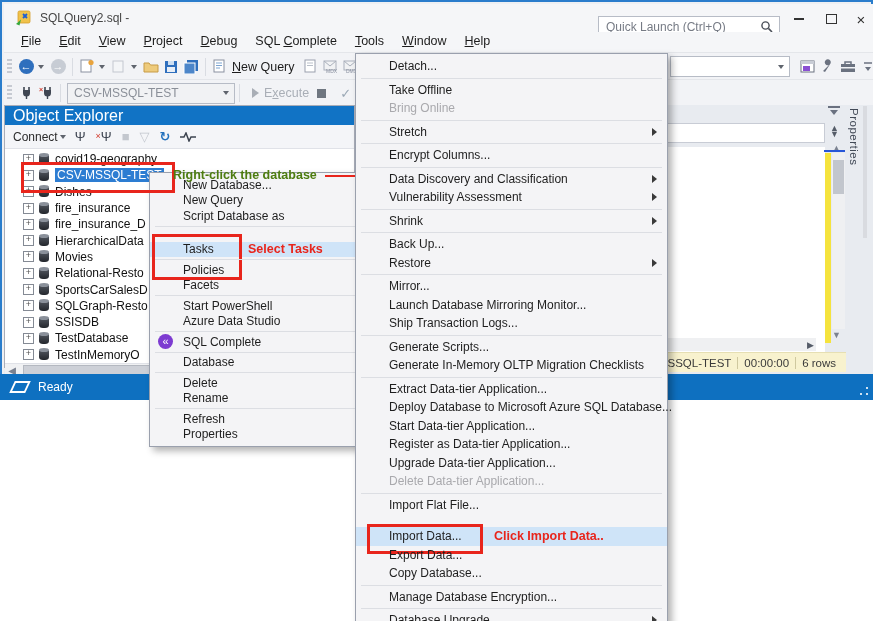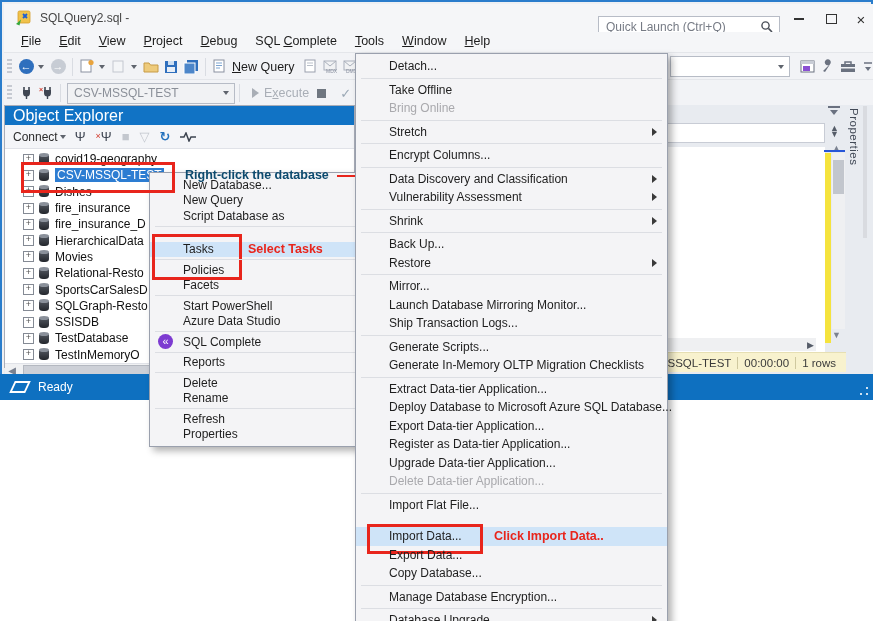--- a/index.html
+++ b/index.html
@@ -57,21 +57,21 @@
   .oe-toolbar .dim{color:#c3c7ce;}
   .oe-tree{flex:1;position:relative;overflow:visible;padding-top:2px;}
   .tree-row{position:relative;height:16.3px;display:flex;align-items:center;}
   .expand{width:9px;height:9px;border:1px solid #848a94;margin-left:18px;font-size:9px;line-height:7px;text-align:center;color:#555;flex:0 0 auto;background:#fff;}
   .dbicon{width:10px;height:11px;margin-left:5px;position:relative;background:linear-gradient(#565b64,#23262c);border-radius:5px 5px 4px 4px/2px 2px 3px 3px;flex:0 0 auto;}
   .dbicon::before{content:"";position:absolute;left:0;top:-1px;width:10px;height:4px;border-radius:50%;background:#8a909a;}
   .tlabel{margin-left:6px;white-space:nowrap;font-size:12px;color:#111;}
   .tree-row.selected .tlabel{background:#2d7dd2;color:#fff;padding:0 2px;}
   .tree-row .red-box{display:none;}
   .tree-row.box .red-box{display:block;position:absolute;left:16px;top:-5px;width:148px;height:25px;border:3px solid #e8251c;z-index:15;pointer-events:none;}
-  .tree-note{position:absolute;left:180px;top:1px;color:#0c4a6e;font-weight:bold;font-size:12.5px;white-space:nowrap;z-index:15;}
+  .tree-note{position:absolute;left:168px;top:1px;color:#4d7c0f;font-weight:bold;font-size:12.5px;white-space:nowrap;z-index:15;}
   .tree-note::after{content:"";display:inline-block;width:46px;height:0;border-top:2px solid #e8251c;margin-left:8px;vertical-align:middle;}
   .oe-hscroll{flex:0 0 14px;background:#f0f1f3;border-top:1px solid #e0e2e8;display:flex;align-items:center;}
   .oe-hscroll .larrow{width:14px;text-align:center;color:#7b8290;font-size:10px;}
   .oe-hscroll .thumb{margin-left:4px;width:280px;height:10px;background:#cdd0d7;border:1px solid #b4b8c0;}
 
   
   .ed-input{position:absolute;left:632px;top:123px;width:193px;height:20px;background:#fff;border:1px solid #c8ccd5;box-sizing:border-box;}
   .ed-body{position:absolute;left:632px;top:147px;width:193px;height:205px;background:#fff;}
   .ed-chevron{position:absolute;left:828px;top:106px;width:12px;}
   .ed-chevron .bar{height:2px;background:#6a7180;margin-bottom:2px;}
@@ -427,21 +427,21 @@
   <div class="vtrack">
       <div class="vthumb"></div>
     </div>
   <div class="downarrow">▼</div>
   <div class="htrack">
       <span class="rarrow">▶</span>
     </div>
   <div class="ed-status">
     <span>MSSQL-TEST</span>
     <span>00:00:00</span>
-    <span>1 rows</span>
+    <span>6 rows</span>
   </div>
 
   <div class="side-tab">Properties</div>
   <div class="side-strip"></div>
 
   <div class="statusbar">
     <div class="ready-icon"></div>
     <span>Ready</span>
     <div class="sb-grip"></div>
   </div>
@@ -529,21 +529,21 @@
       </div>
       <div class="row sep">
         
         
         
         
         
       </div>
       <div class="row arrow">
 
-        <span class="lbl">Reports</span>
+        <span class="lbl">Database</span>
         <span class="mi-arrow"></span>
 
       </div>
       <div class="row sep">
         
         
         
         
         
       </div>
@@ -699,21 +699,21 @@
       </div>
       <div class="row">
         <span class="lbl">Extract Data-tier Application...</span>
 
       </div>
       <div class="row">
         <span class="lbl">Deploy Database to Microsoft Azure SQL Database...</span>
 
       </div>
       <div class="row">
-        <span class="lbl">Export Data-tier Application...</span>
+        <span class="lbl">Start Data-tier Application...</span>
 
       </div>
       <div class="row">
         <span class="lbl">Register as Data-tier Application...</span>
 
       </div>
       <div class="row">
         <span class="lbl">Upgrade Data-tier Application...</span>
 
       </div>

